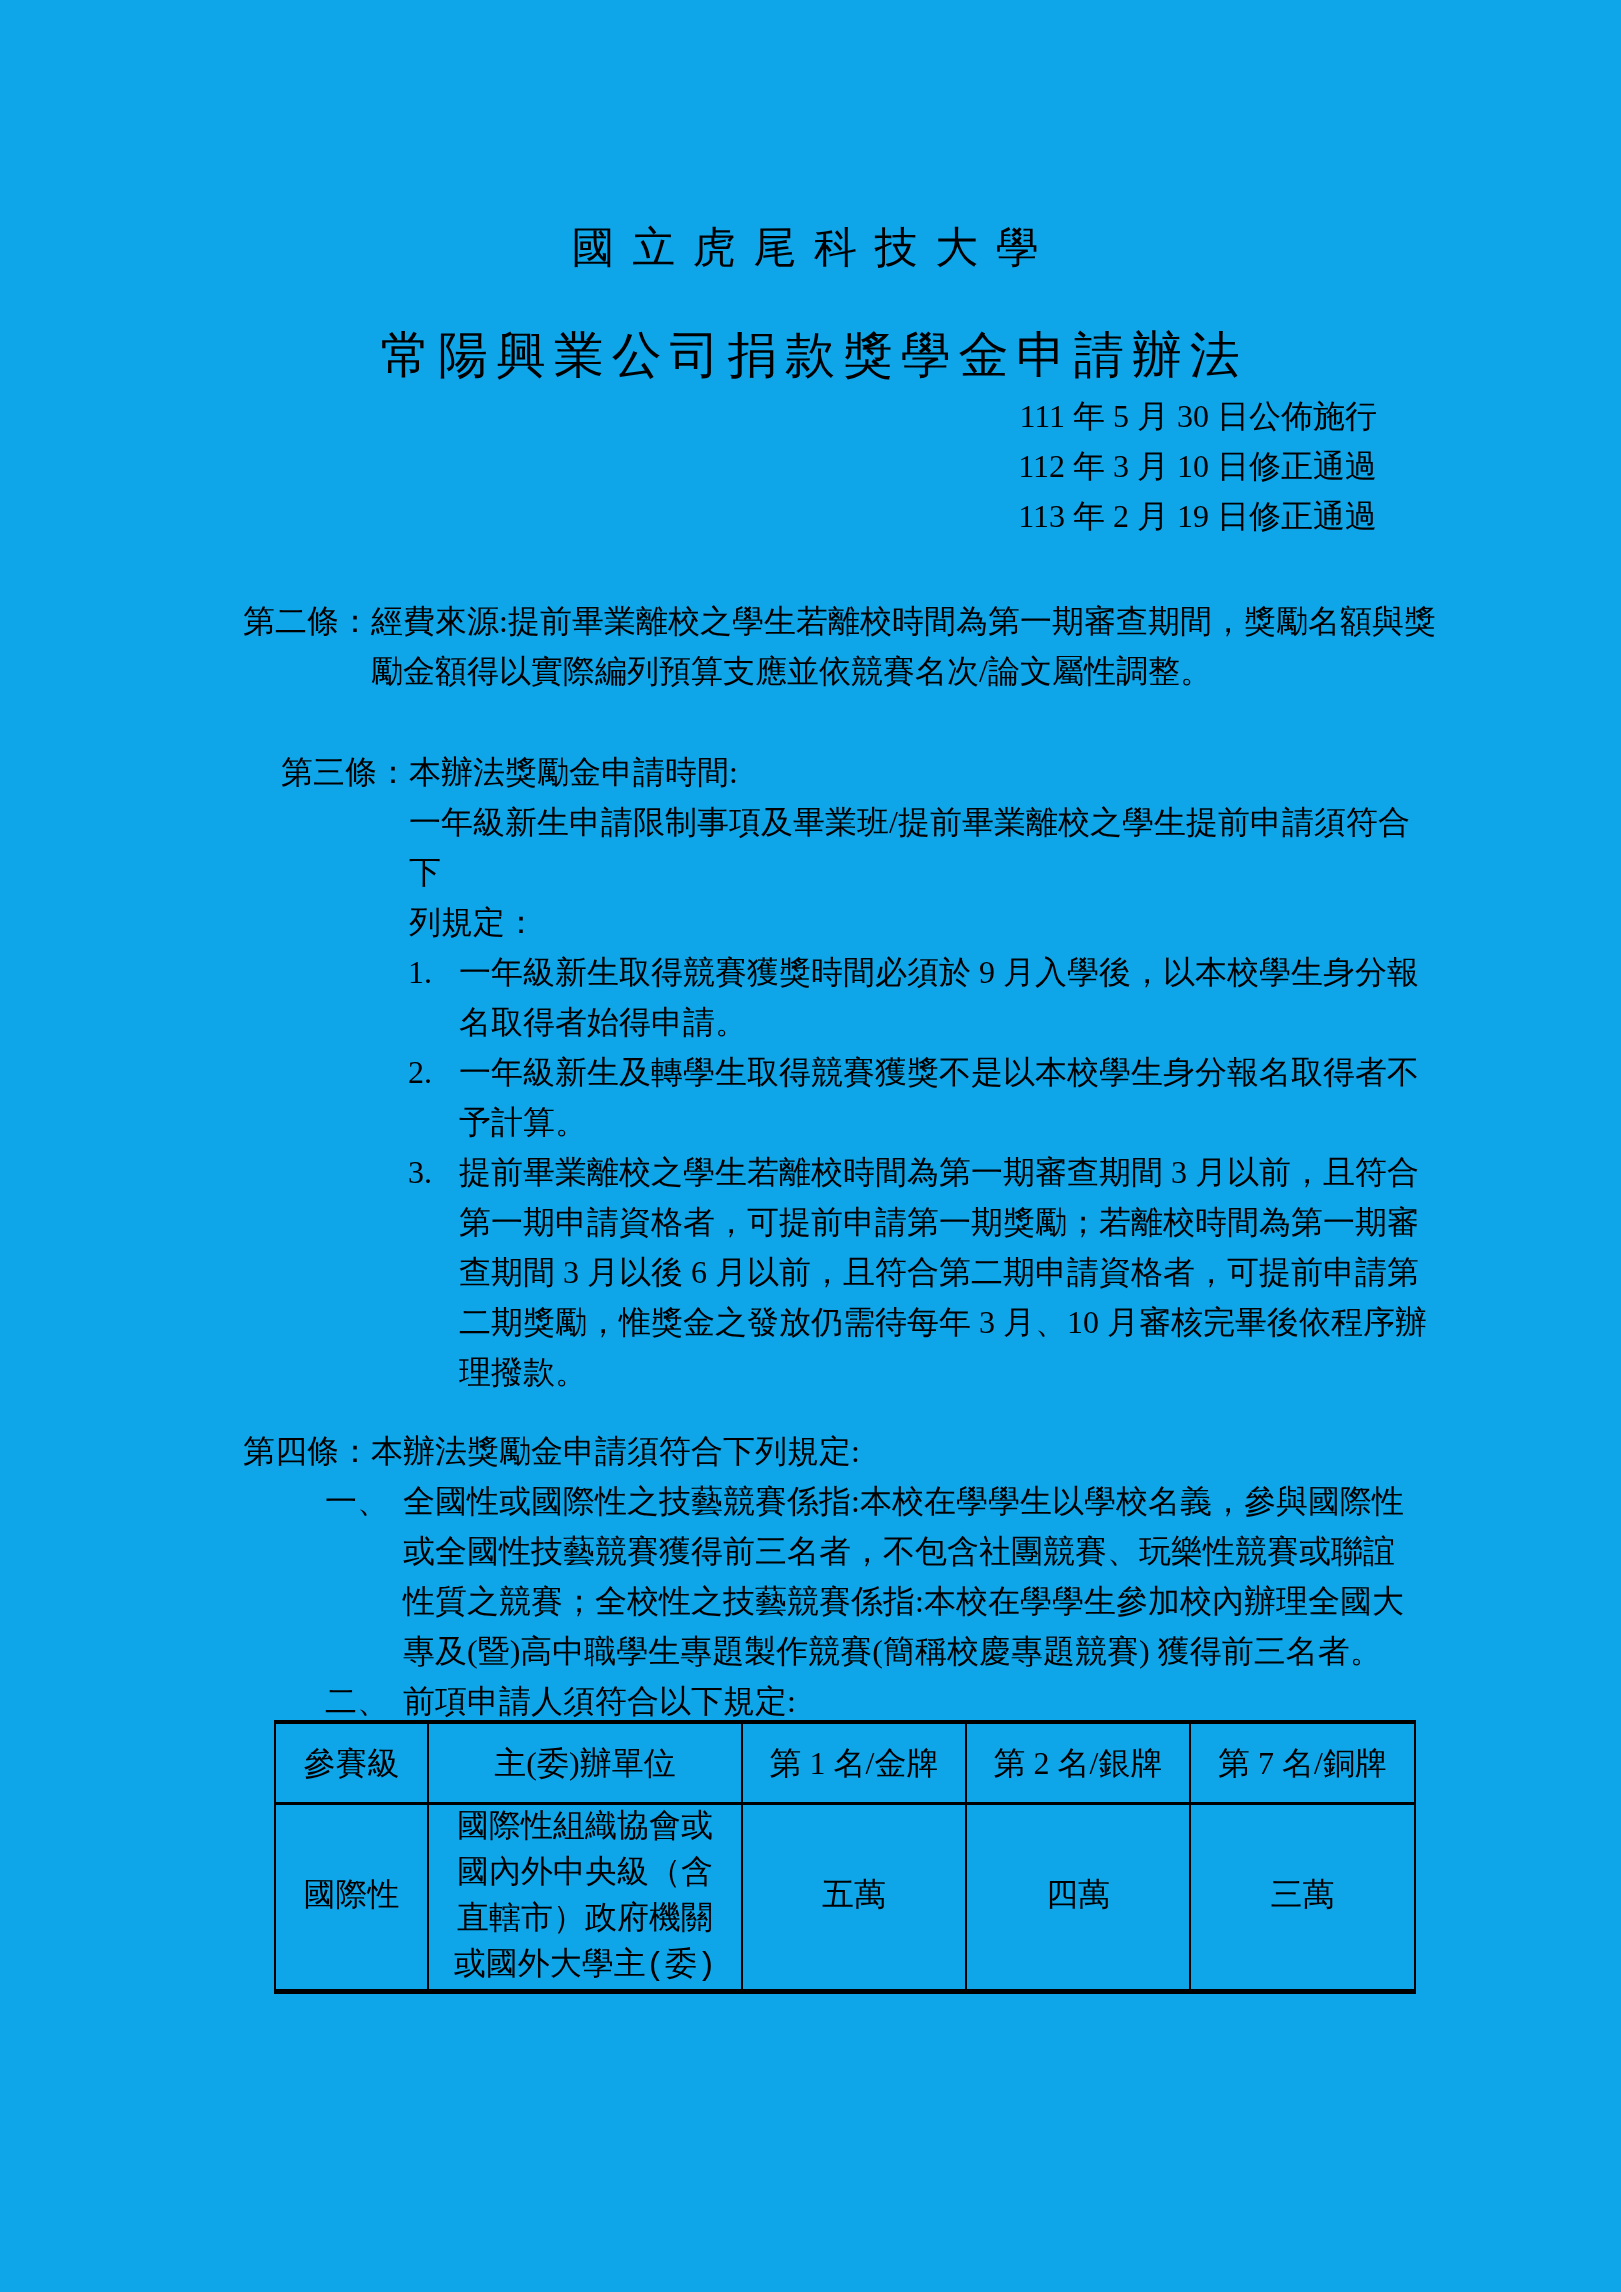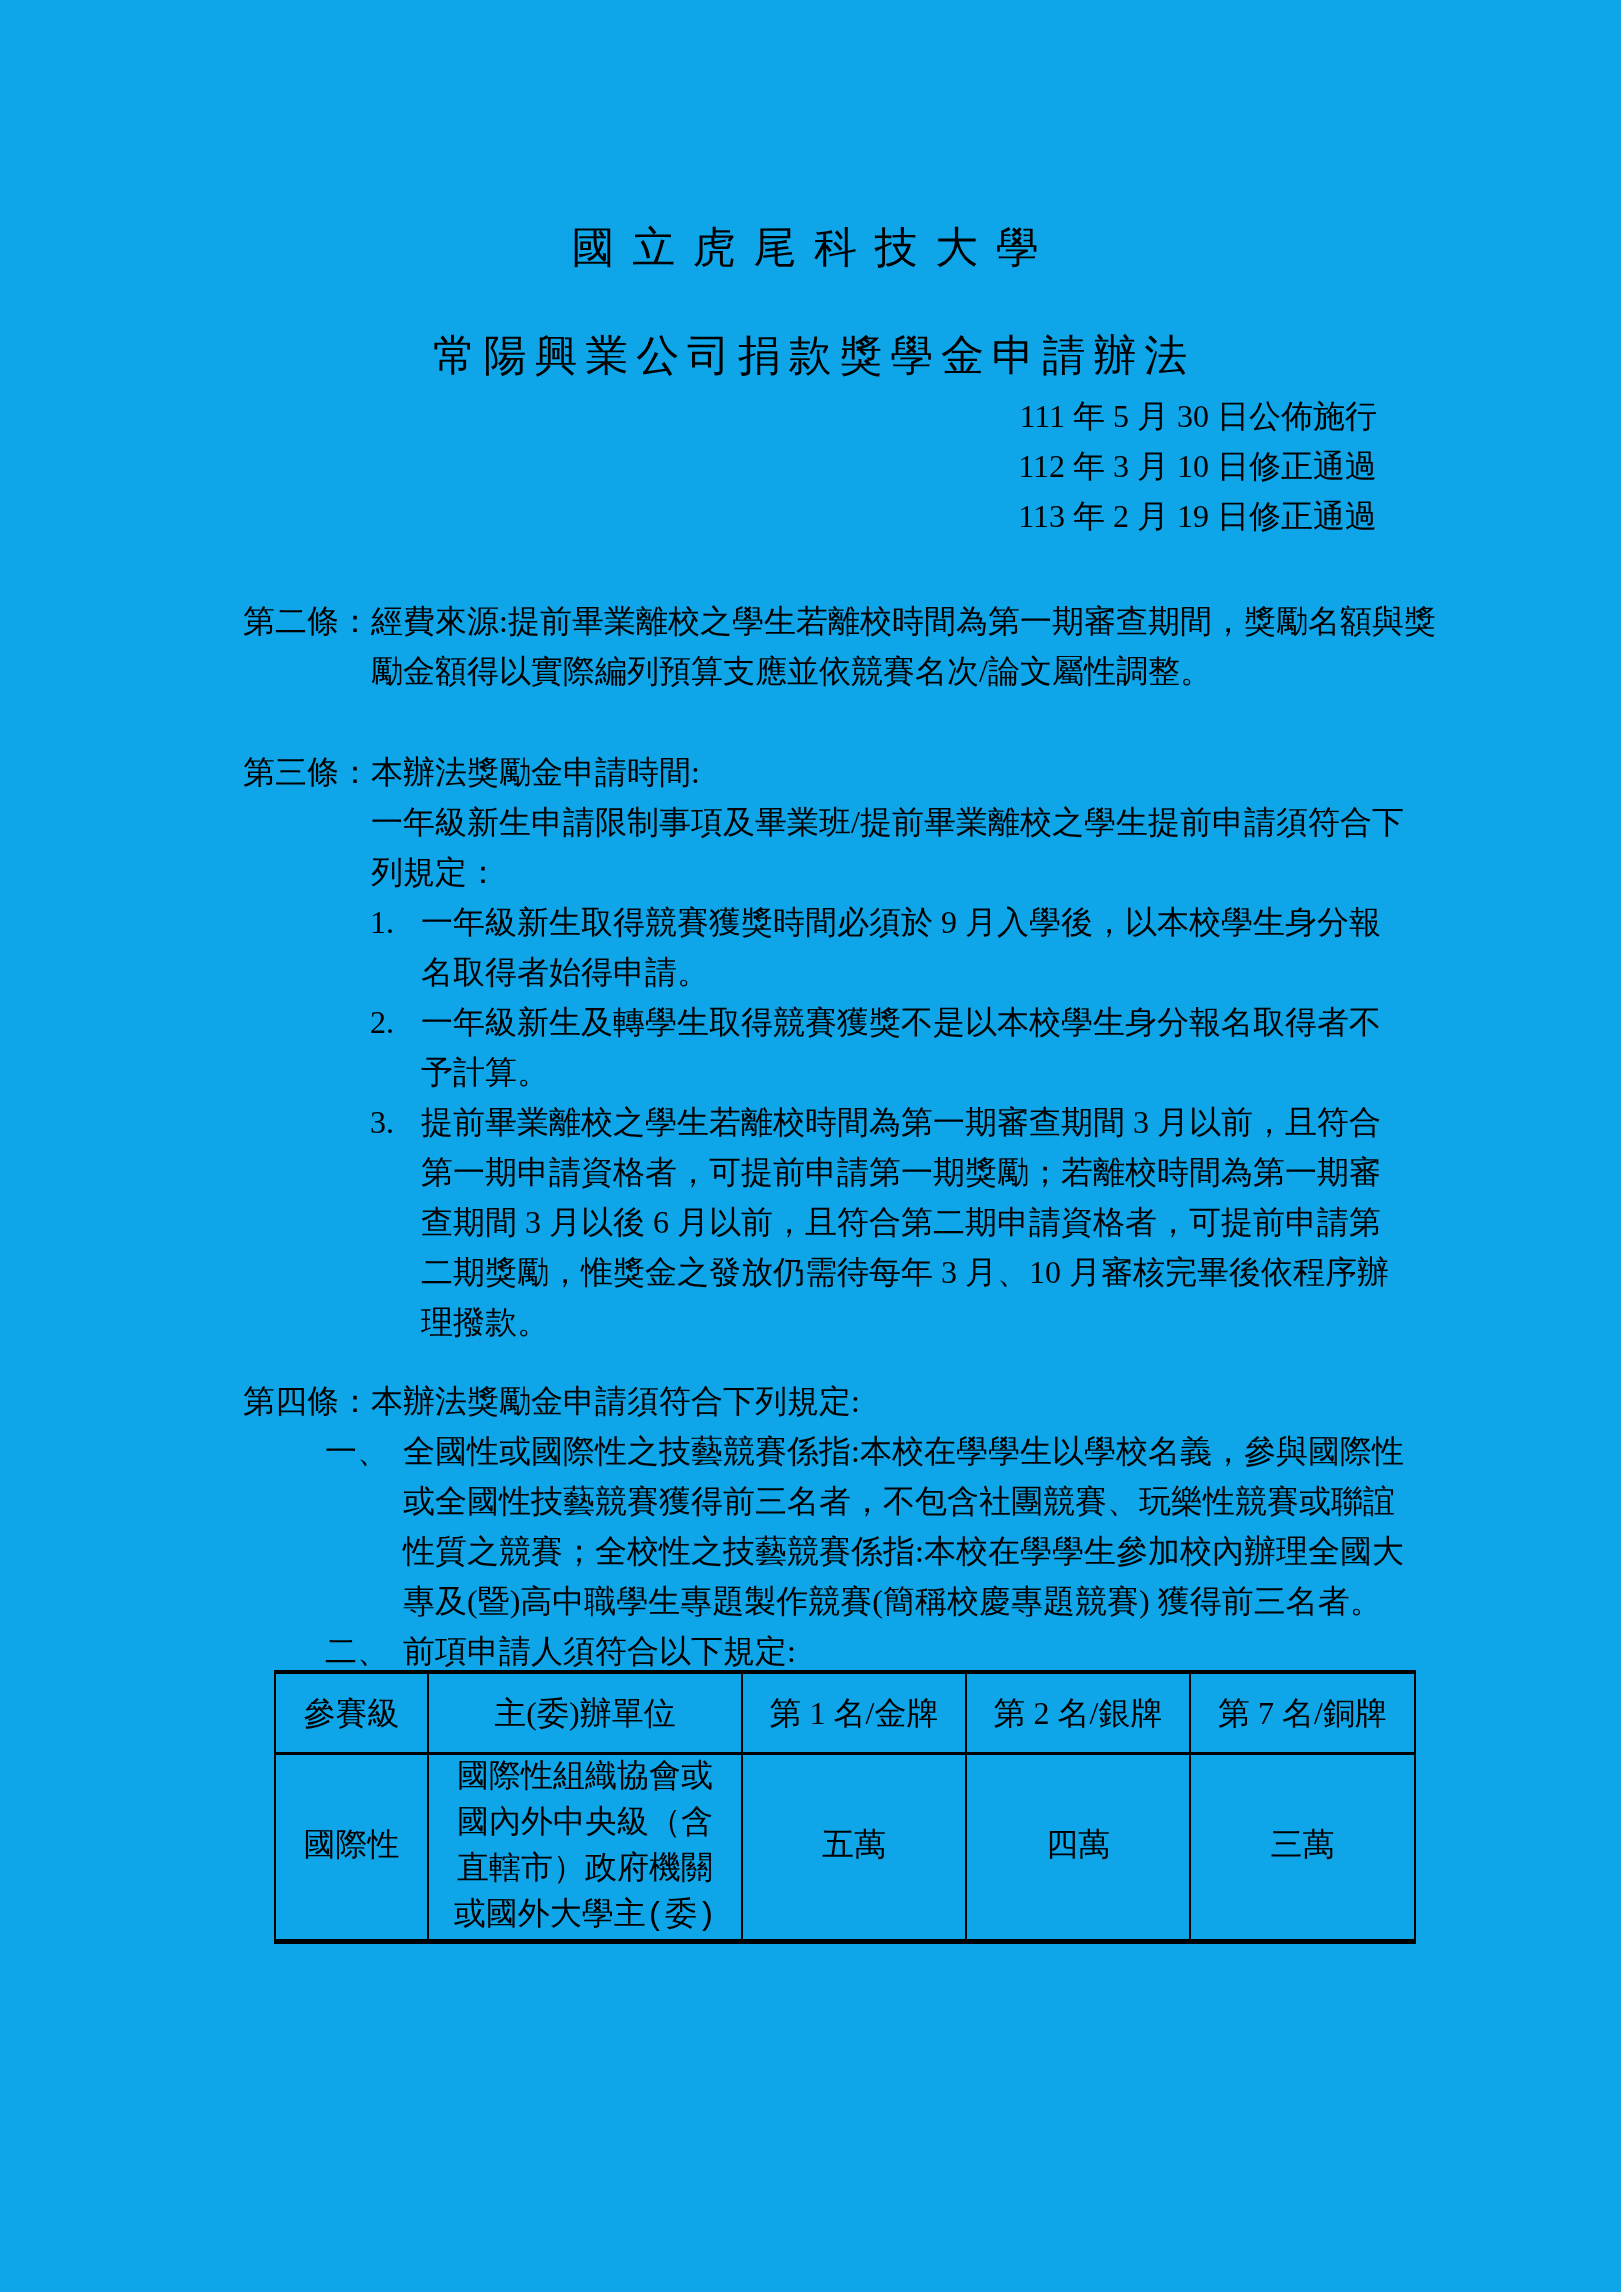--- a/index.html
+++ b/index.html
@@ -14,28 +14,28 @@
     line-height:50px;
     box-sizing:border-box;
     padding:218px 181px 0 243px;
     overflow:hidden;
   }
   .doc-title {
     font-size:43px; font-weight:normal; margin:0 0 0 -55px;
     text-align:center; letter-spacing:17.6px; line-height:59px;
   }
   .doc-subtitle {
-    font-size:43px; font-weight:normal; margin:49px 0 0 -55px;
+    font-size:50px; font-weight:normal; margin:49px 0 0 -55px;
     text-align:center; letter-spacing:7.8px; line-height:59px;
   }
   .dates { margin-top:5.9px; text-align:right; padding-right:63px; }
   .article { margin-top:0; }
   .article.a1 { margin-top:-3.9px; }
   .article.a2 { margin-top:55px; }
-  .article.a3 { margin-top:51px; }
+  .article.a3 { margin-top:51px;margin-left:38px; }
   .article.a4 { margin-top:29px; }
   .article-row { display:flex; align-items:flex-start; }
   .article-label { flex:0 0 110px; white-space:nowrap; }
   .article-body { flex:1 1 auto; white-space:pre-line; }
   .numlist { margin:0 0 0 127px; padding:0; list-style:none; }
   .numitem { display:flex; align-items:flex-start; }
   .num-marker { flex:0 0 51px; }
   .num-text { flex:1 1 auto; white-space:pre-line; }
   .sublist { margin-left:82px; }
   .subitem { display:flex; align-items:flex-start; }

